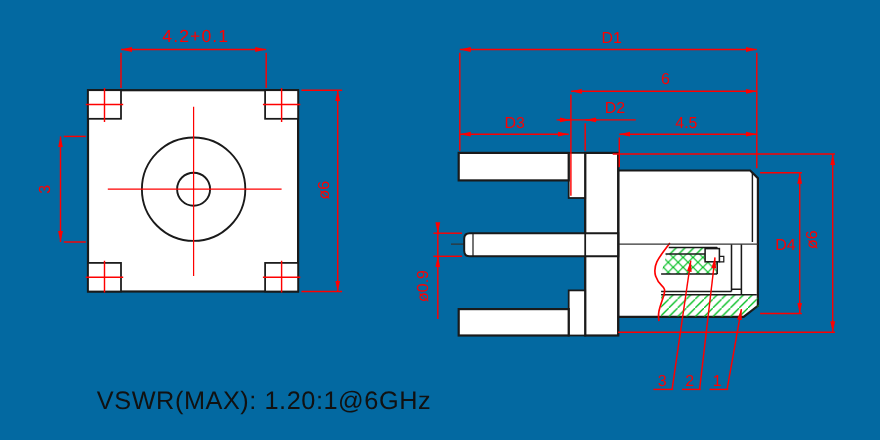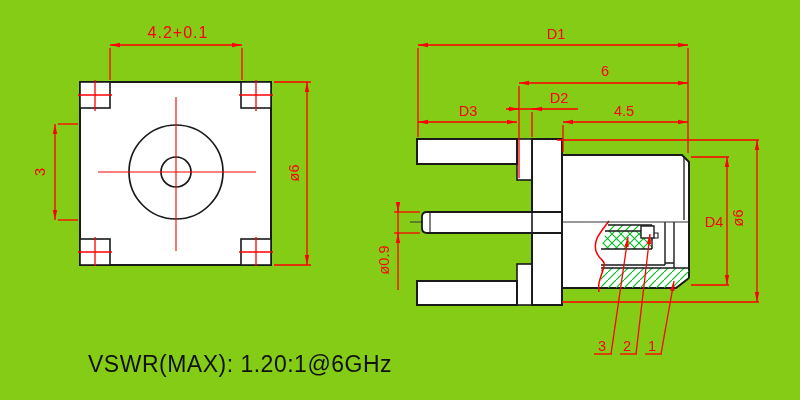--- a/index.html
+++ b/index.html
@@ -5,21 +5,21 @@
   html, body {
     margin: 0;
     padding: 0;
     background: #ffffff;
     font-family: "Liberation Sans", "DejaVu Sans", sans-serif;
   }
   .canvas {
     position: relative;
     width: 800px;
     height: 400px;
-    background: #84cc16;
+    background: #0369a1;
     overflow: hidden;
   }
   svg text {
     font-family: "Liberation Sans", "DejaVu Sans", sans-serif;
   }
   .dim-label {
     fill: #fe0000;
     font-size: 14.5px;
   }
   .dim-label-big {

